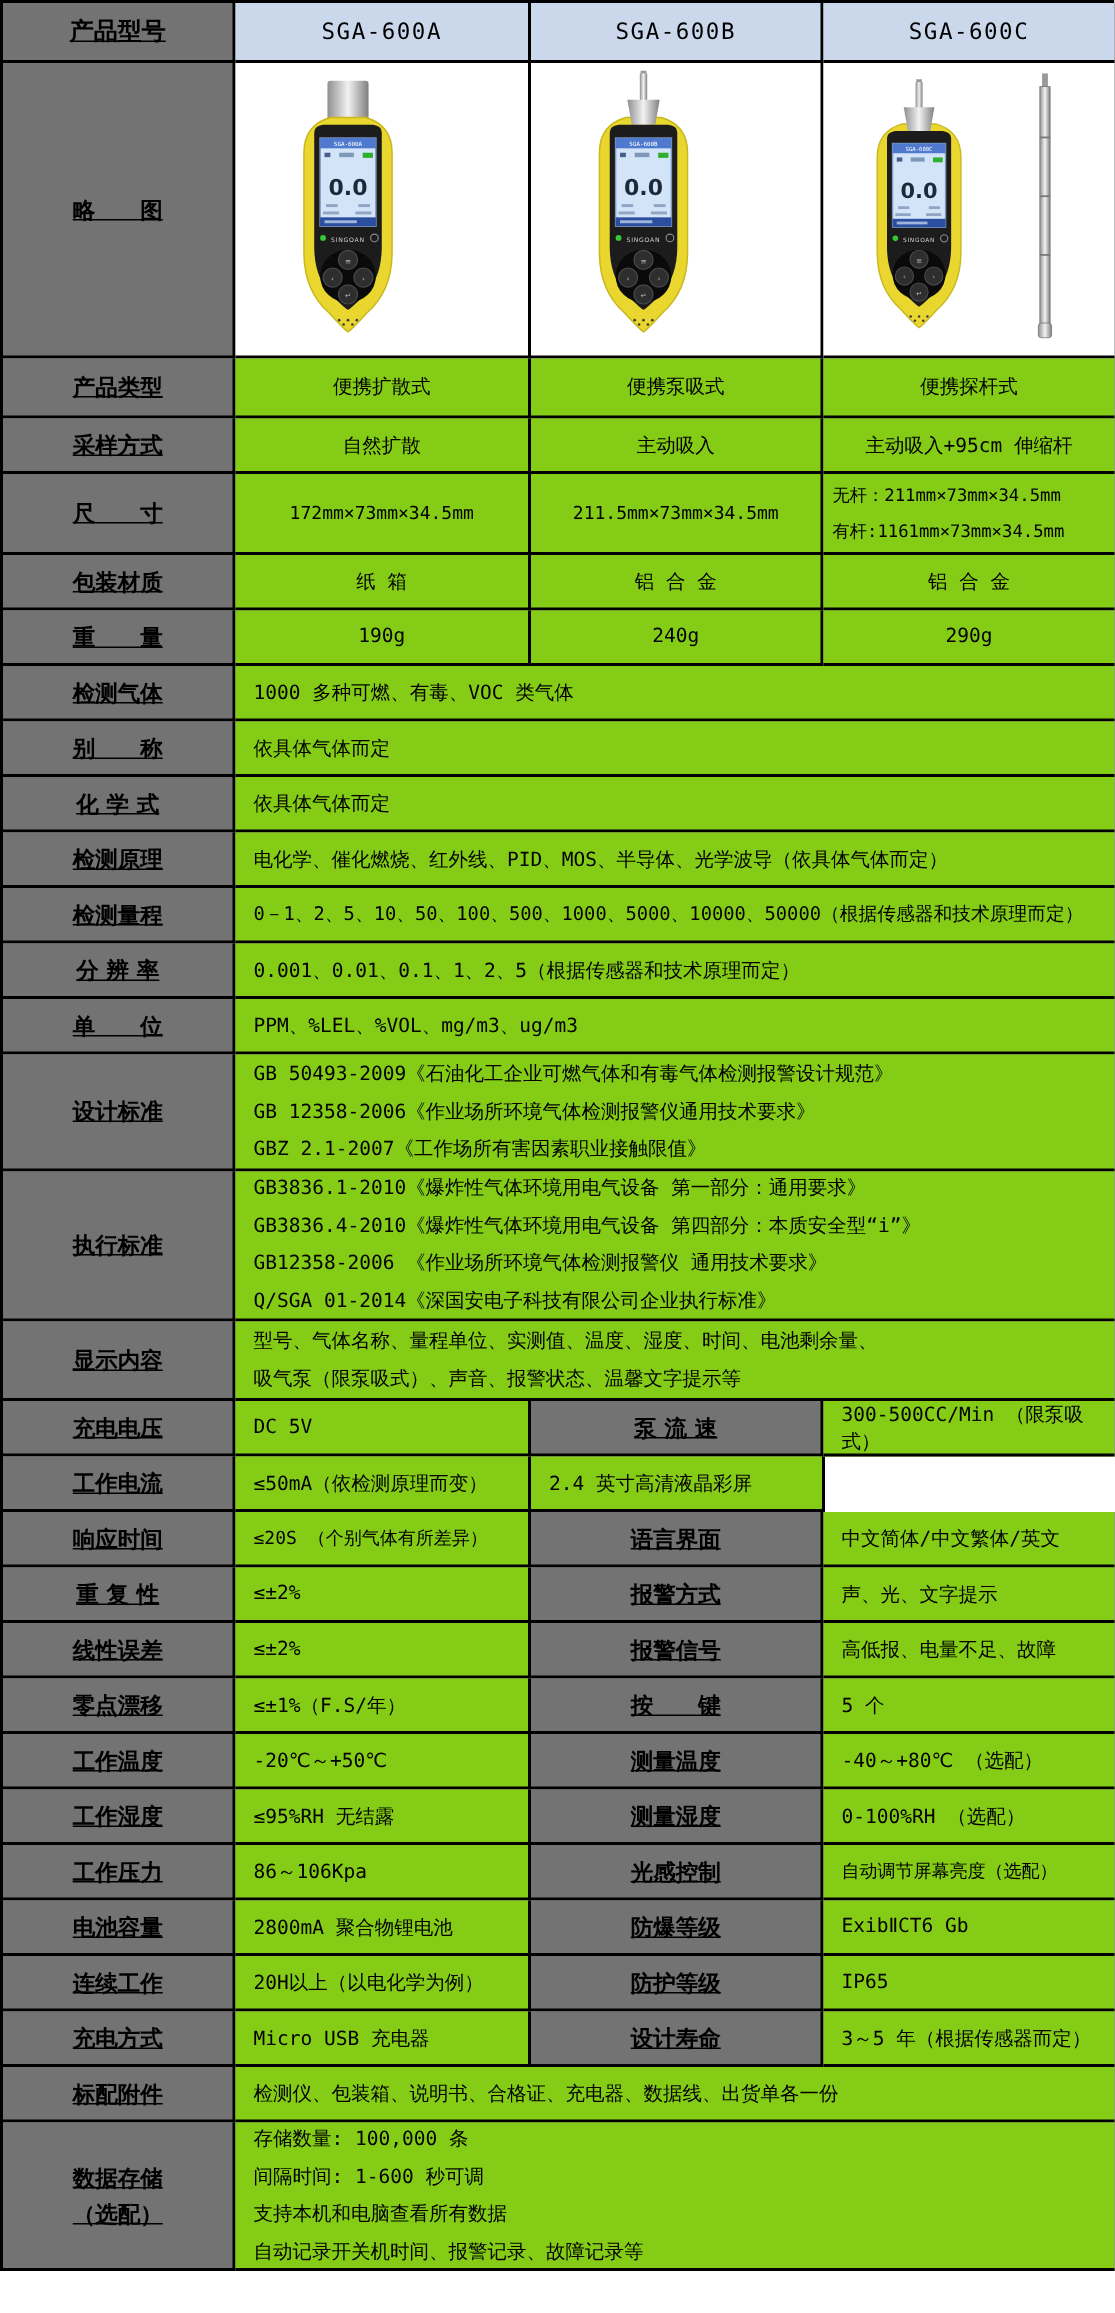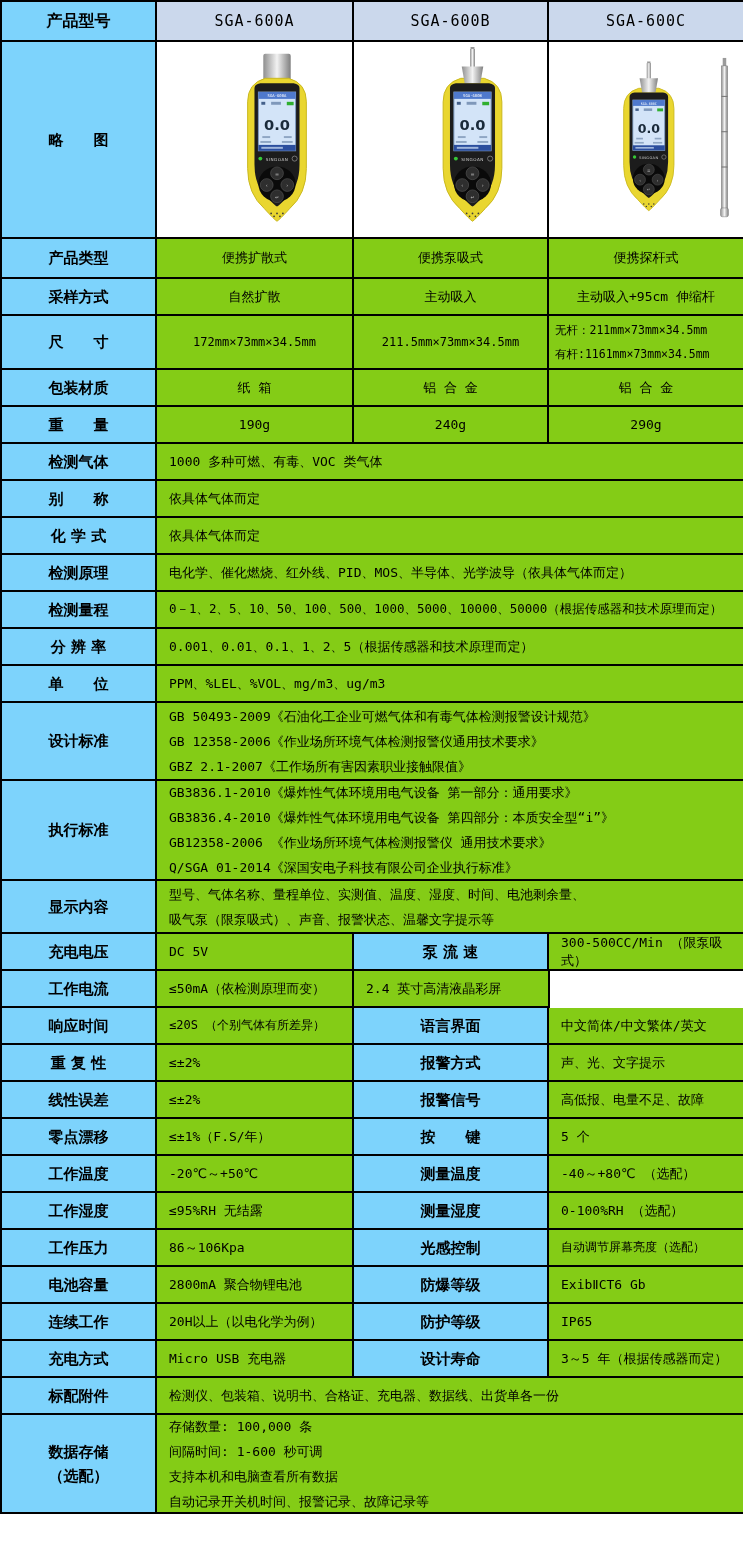--- a/index.html
+++ b/index.html
@@ -31,45 +31,46 @@
   .h-img{height:197px;}
   .h-std{height:37px;}
   .h-type{height:40px;border-radius:17px;}
   .h-size{height:54px;}
   .h-design{height:78px;}
   .h-exec{height:100px;}
   .h-disp{height:53px;}
   .h-store{height:99px;}
   
   .lab{
-    background:#7dd3fc;
+    background:#737373;
     justify-content:center;
     font-weight:bold;
     font-size:15px;
     text-align:left;
     white-space:pre-line;
     line-height:24px;
+    text-decoration:underline;
   }
   .hdrlab{font-size:16px;}
   .hdr{
     background:#CBD8EC;
     justify-content:center;
     font-size:15px;
     font-family:"DejaVu Sans Mono","DejaVu Sans",monospace,sans-serif;
     letter-spacing:1px;
   }
   .val{
     background:#84cc16;
     font-size:13px;
     font-family:"DejaVu Sans Mono","DejaVu Sans",sans-serif;
   }
   .v-center{justify-content:center;text-align:center;}
   .v-left{justify-content:flex-start;padding-left:12px;padding-right:8px;text-align:left;}
   .ml{white-space:pre-line;line-height:25px;}
-  .imgcell{background:#fff;justify-content:center;align-items:center;padding-left:44px;}
+  .imgcell{background:#fff;align-items:center;}
   .devsvg{display:block;}
 </style>
 </head>
 <body>
 
 <div class="spec-table">
 
   <div class="row h-head">
     <div class="cell w-lab lab hdrlab">产品型号</div>
     <div class="cell w-c1 hdr">SGA-600A</div>

